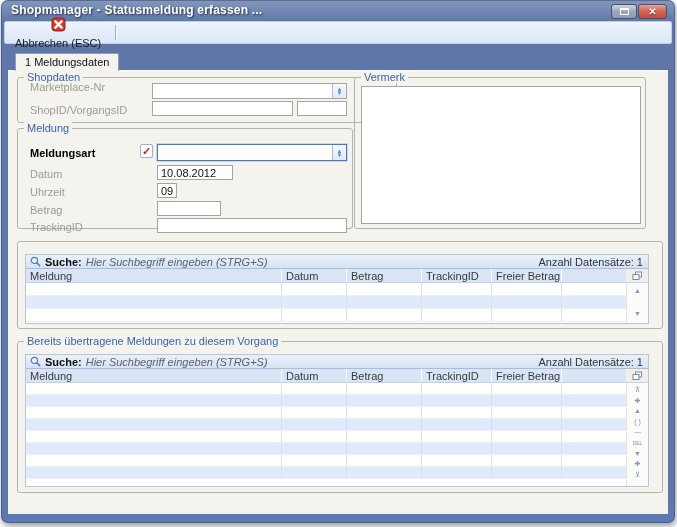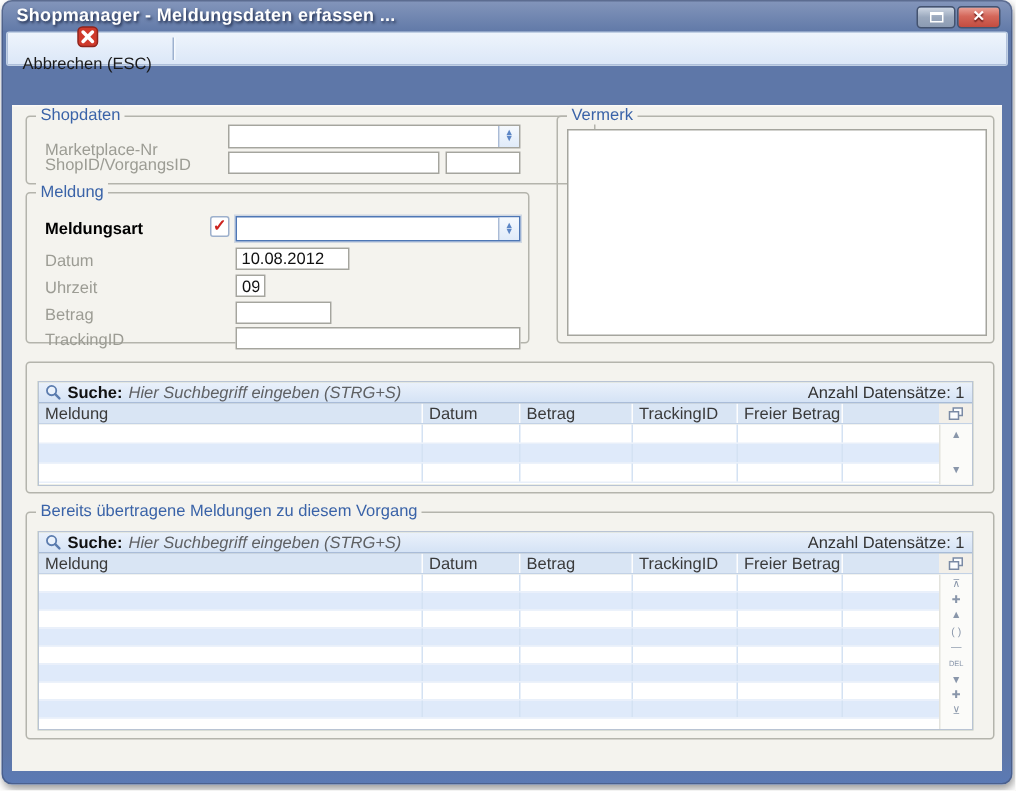--- a/index.html
+++ b/index.html
@@ -111,46 +111,47 @@
 
   svg { display:block; }
 </style>
 </head>
 <body>
 
 <div class="shot">
   <div class="window">
 
     <div class="titlebar">
-      <div class="title-text">Shopmanager - Meldungsdaten erfassen ...</div>
+      <div class="title-text">Shopmanager - Statusmeldung erfassen ...</div>
       <div class="winbtn btn-restore">
         <div class="restore-glyph"></div>
       </div>
       <div class="winbtn btn-close">
         <div class="close-glyph">✕</div>
       </div>
     </div>
 
     <div class="toolbar">
       <div class="tool-btn">
         <svg width="15" height="15" viewBox="0 0 15 15">
           <rect x="1" y="1" width="13" height="13" rx="3" fill="#cf3a2c" stroke="#8e241c"></rect>
           <path d="M4.4 4.4 L10.6 10.6 M10.6 4.4 L4.4 10.6" stroke="#fff" stroke-width="2.4" stroke-linecap="round"></path>
         </svg>
         <span class="lbl">Abbrechen (ESC)</span>
       </div>
       <div class="tool-sep"></div>
     </div>
 
+    <div class="tab">1 Meldungsdaten</div>
 
     <div class="client">
 
       <div class="group" style="left:9px; top:6px; width:380px; height:46px;">
         <span class="legend">Shopdaten</span>
-        <span class="flabel" style="left:12px; top:16px;">Marketplace-Nr</span>
+        <span class="flabel" style="left:12px; top:3px;">Marketplace-Nr</span>
         <div class="combo" style="left:134px; top:5px; width:195px;">
           <span class="cval"></span>
           <span class="cbtn">▲<br>▼</span>
         </div>
         <span class="flabel" style="left:12px; top:26px;">ShopID/VorgangsID</span>
         <input class="tinput" style="left: 134px; top: 23px; width: 141px;" value="">
         <input class="tinput" style="left: 279px; top: 23px; width: 50px;" value="">
       </div>
 
       <div class="group" style="left:9px; top:57px; width:336px; height:101px;">
@@ -169,21 +170,21 @@
         <span class="flabel" style="left:12px; top:57px;">Uhrzeit</span>
         <input class="tinput" style="left: 139px; top: 54px; width: 20px;" value="09:30">
 
         <span class="flabel" style="left:12px; top:75px;">Betrag</span>
         <input class="tinput" style="left: 139px; top: 72px; width: 64px;" value="">
 
         <span class="flabel" style="left:12px; top:92px;">TrackingID</span>
         <input class="tinput" style="left: 139px; top: 89px; width: 190px;" value="">
       </div>
 
-      <div class="group" style="left:363px; top:6px; width:292px; height:152px;">
+      <div class="group" style="left:346px; top:6px; width:292px; height:152px;">
         <span class="legend">Vermerk</span>
         <textarea class="tinput" style="left: 6px; top: 8px; width: 280px; height: 138px;"></textarea>
       </div>
 
       <div class="group" style="left:9px; top:170px; width:646px; height:88px;">
         <div class="grid" style="left:7px; top:12px; width:624px; height:70px;">
           <div class="searchbar">
             <svg width="11" height="11" viewBox="0 0 11 11">
               <circle cx="4.4" cy="4.4" r="3.1" fill="#eaf2fc" stroke="#5b7cae" stroke-width="1.2"></circle>
               <line x1="6.8" y1="6.8" x2="9.6" y2="9.6" stroke="#5b7cae" stroke-width="1.6" stroke-linecap="round"></line>

